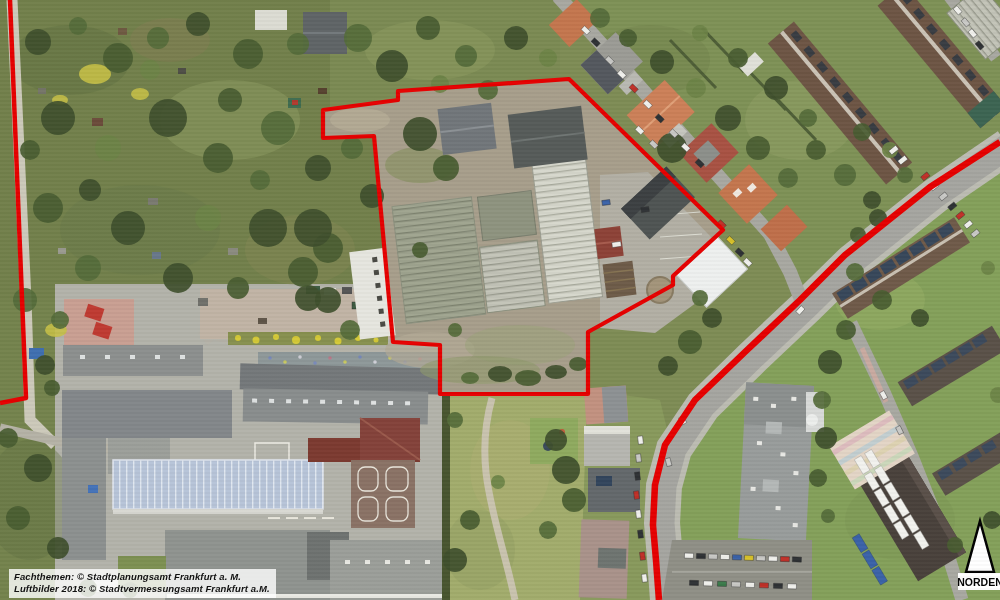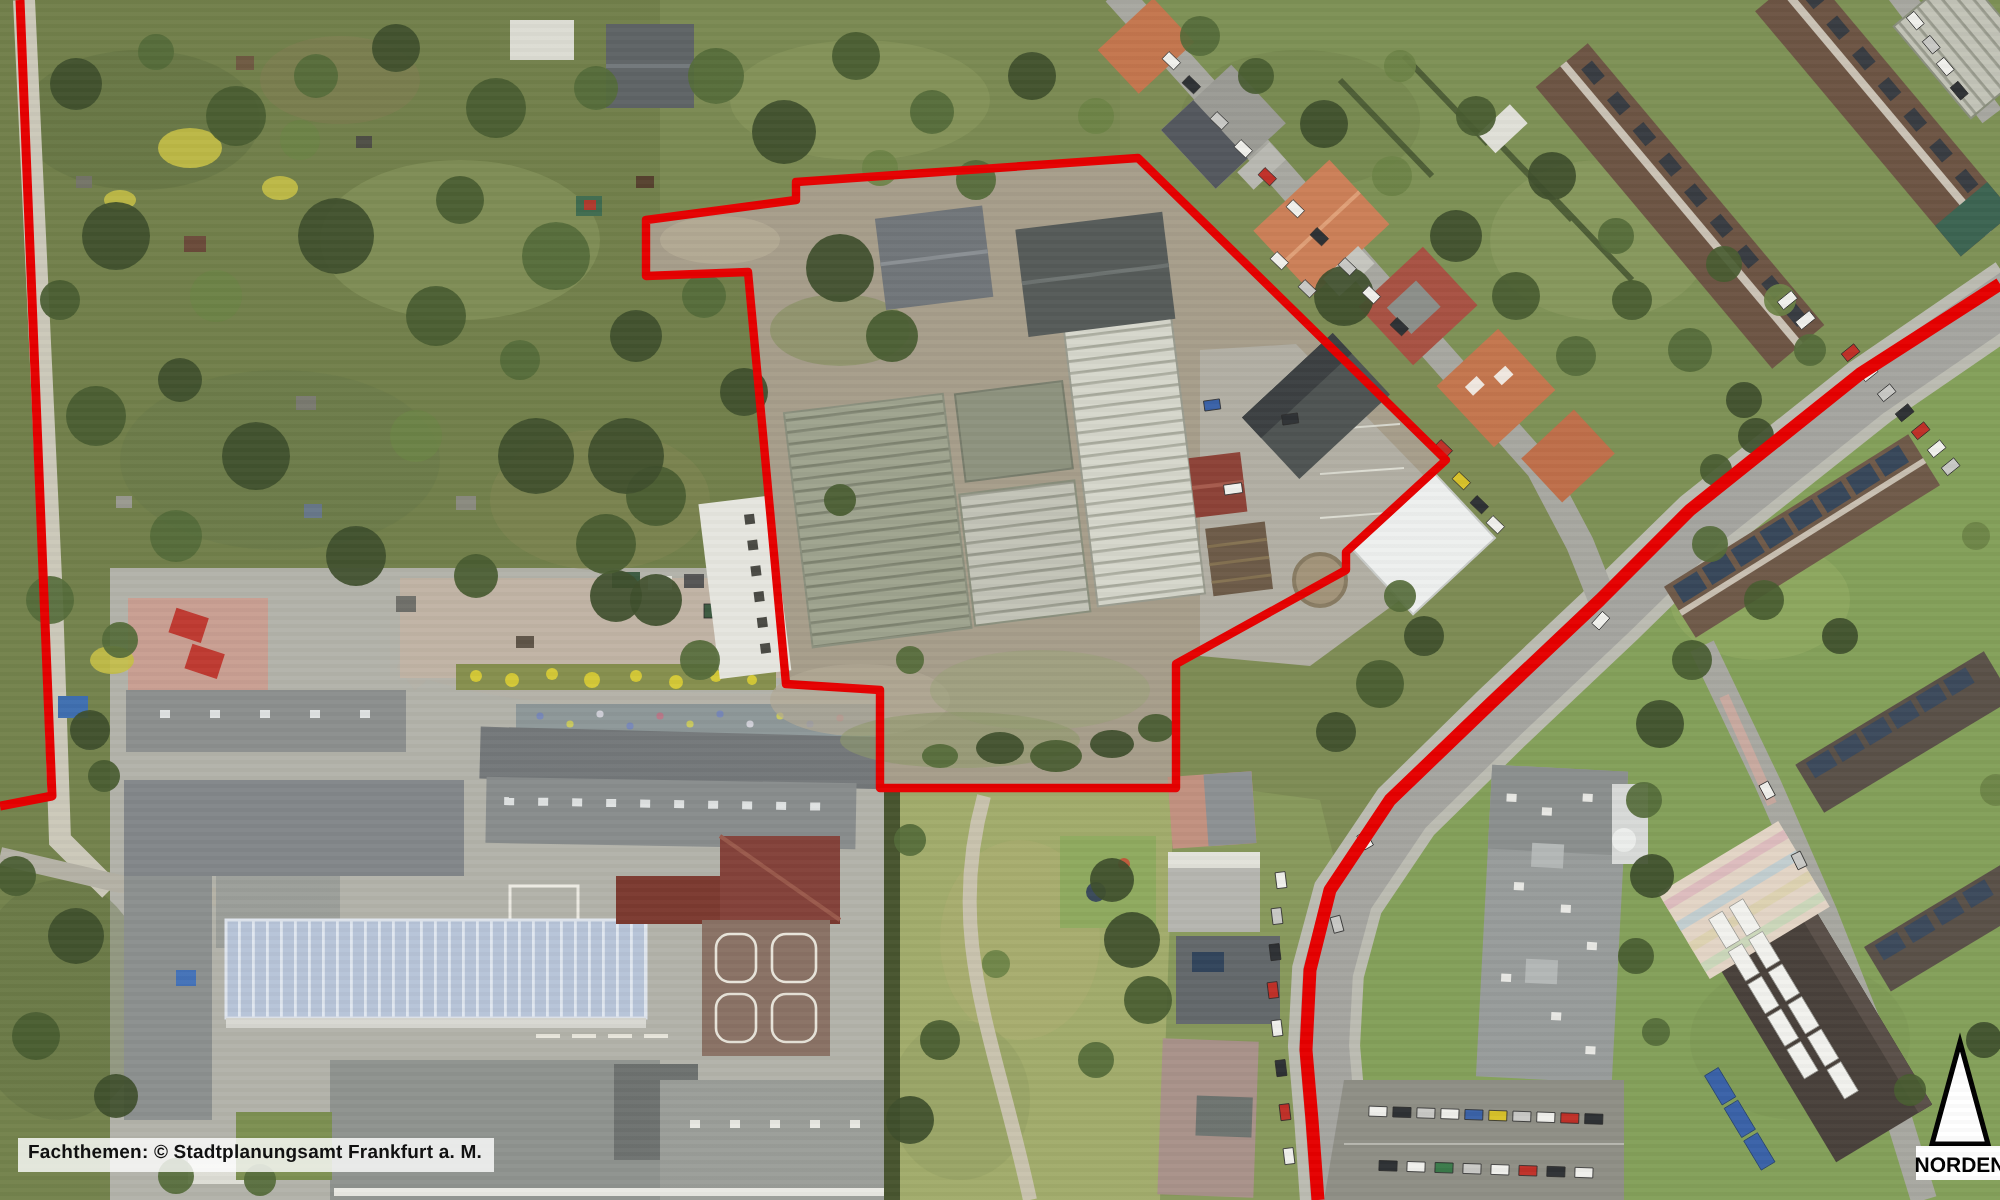--- a/index.html
+++ b/index.html
@@ -9,21 +9,21 @@
   
   .t1{fill:#3f4f2c;} .t2{fill:#556b39;} .t3{fill:#6d8347;} .t4{fill:#495c31;}
   .tree{opacity:.92;}
   .car{stroke:#2a2a2a;stroke-width:.4;}
   .blob{opacity:.38;}
   
   .bnd{fill:none;stroke-linejoin:round;stroke-linecap:butt;}
   
   #footer-box{position:absolute;left:9px;top:569px;background:rgba(255,255,255,.8);
     padding:2px 6px 3px 5px;color:#111;font-weight:bold;font-size:9.5px;line-height:12px;
-    letter-spacing:.1px;white-space:nowrap;}
+    letter-spacing:.1px;white-space:nowrap;font-style:italic;}
   
   .compass-label{font-family:"Liberation Sans","DejaVu Sans",sans-serif;font-weight:bold;
     font-size:10.5px;fill:#000;}
   .grain{position:absolute;left:0;top:0;width:1000px;height:600px;pointer-events:none;
     background:repeating-linear-gradient(0deg,rgba(255,255,255,.02) 0 2px,rgba(0,0,0,.025) 2px 4px);}
 </style>
 </head>
 <body>
 
 <div id="stage">
@@ -677,14 +677,15 @@
     <polygon points="980,521 994,572 966,572" fill="#ffffff" stroke="#000000" stroke-width="2.5" stroke-linejoin="miter"></polygon>
     <rect x="958" y="573" width="44" height="17" fill="#ffffff"></rect>
     <text class="compass-label" x="980" y="586" text-anchor="middle">NORDEN</text>
   </g>
 </svg>
 
 <div class="grain"></div>
 
 <div id="footer-box">
   <div>Fachthemen: © Stadtplanungsamt Frankfurt a. M.</div>
+  <div>Luftbilder 2018: © Stadtvermessungsamt Frankfurt a.M.</div>
 </div>
 </div>
 
 </body></html>

